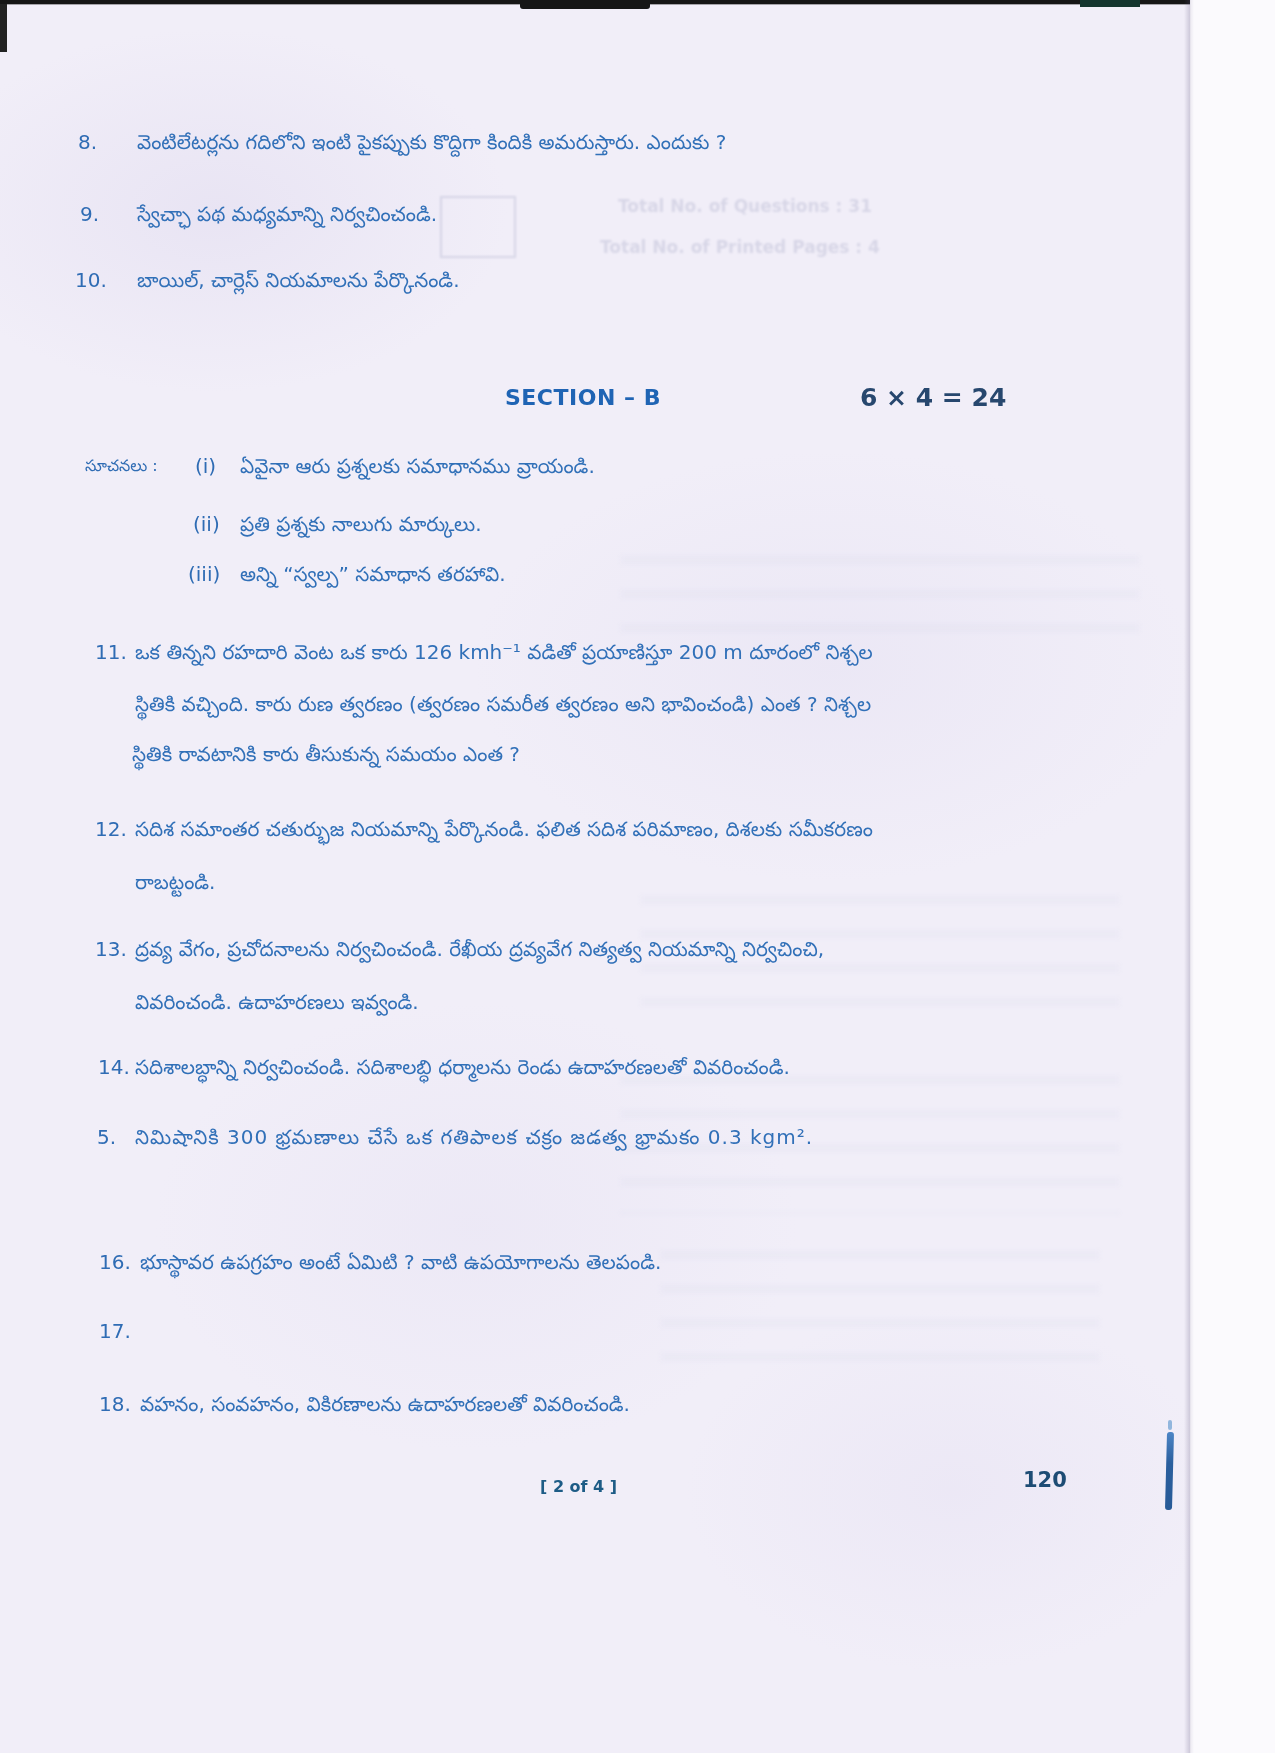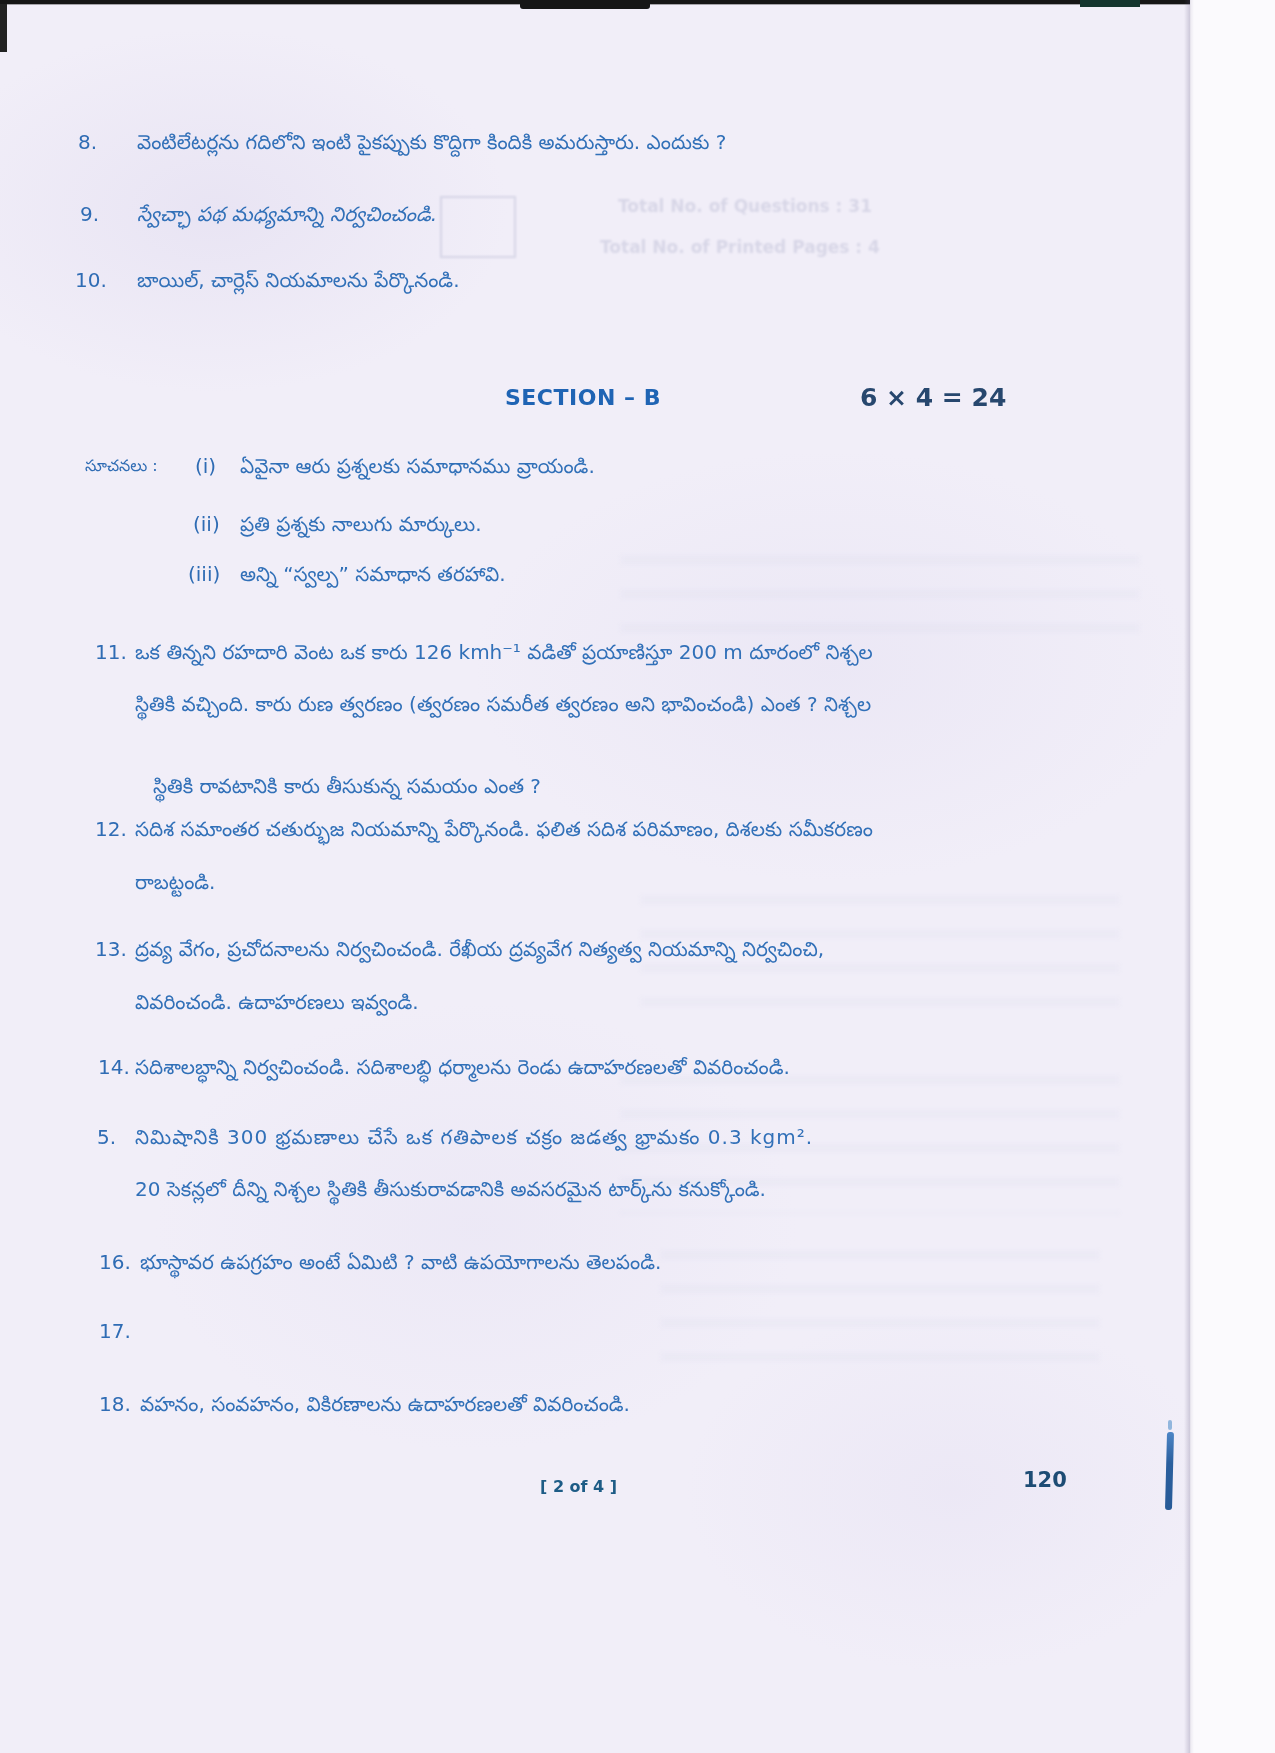--- a/index.html
+++ b/index.html
@@ -73,57 +73,56 @@
   <div class="ghost-box" style="left:440px;top:196px;width:72px;height:58px;"></div>
   <div class="smudge" style="left:620px;top:555px;width:520px;height:100px;"></div>
   <div class="smudge" style="left:640px;top:895px;width:480px;height:120px;"></div>
   <div class="smudge" style="left:620px;top:1075px;width:500px;height:140px;"></div>
   <div class="smudge" style="left:660px;top:1250px;width:440px;height:130px;"></div>
 
   <div class="txt num" style="left:78px;top:128px;">8.</div>
   <div class="txt" style="left:137px;top:128px;">వెంటిలేటర్లను గదిలోని ఇంటి పైకప్పుకు కొద్దిగా కిందికి అమరుస్తారు. ఎందుకు ?</div>
 
   <div class="txt num" style="left:80px;top:200px;">9.</div>
-  <div class="txt" style="left:137px;top:200px;font-style:italic;">స్వేచ్ఛా పథ మధ్యమాన్ని నిర్వచించండి.</div>
+  <div class="txt" style="left:137px;top:200px;">స్వేచ్ఛా పథ మధ్యమాన్ని నిర్వచించండి.</div>
 
   <div class="txt num" style="left:75px;top:266px;">10.</div>
   <div class="txt" style="left:137px;top:266px;">బాయిల్, చార్లెస్ నియమాలను పేర్కొనండి.</div>
 
   <div class="txt section-title" style="left:473px;top:384px;margin-left:32px;">SECTION – B</div>
   <div class="txt marks" style="left:860px;top:384px;">6 × 4 = 24</div>
 
   <div class="txt instr-label" style="left:85px;top:452px;">సూచనలు :</div>
   <div class="txt num" style="left:195px;top:452px;">(i)</div>
   <div class="txt" style="left:240px;top:452px;">ఏవైనా ఆరు ప్రశ్నలకు సమాధానము వ్రాయండి.</div>
 
   <div class="txt num" style="left:193px;top:510px;">(ii)</div>
   <div class="txt" style="left:240px;top:510px;">ప్రతి ప్రశ్నకు నాలుగు మార్కులు.</div>
 
   <div class="txt num" style="left:188px;top:560px;">(iii)</div>
   <div class="txt" style="left:240px;top:560px;">అన్ని “స్వల్ప” సమాధాన తరహావి.</div>
 
   <div class="txt num" style="left:95px;top:638px;">11.</div>
   <div class="txt" style="left:135px;top:638px;">ఒక తిన్నని రహదారి వెంట ఒక కారు 126 kmh⁻¹ వడితో ప్రయాణిస్తూ 200 m దూరంలో నిశ్చల</div>
   <div class="txt" style="left:135px;top:690px;">స్థితికి వచ్చింది. కారు రుణ త్వరణం (త్వరణం సమరీత త్వరణం అని భావించండి) ఎంత ? నిశ్చల</div>
-  <div class="txt" style="left:153px;top:740px;margin-top:32px;">స్థితికి రావటానికి కారు తీసుకున్న సమయం ఎంత ?</div>
+  <div class="txt" style="left:132px;top:740px;">స్థితికి రావటానికి కారు తీసుకున్న సమయం ఎంత ?</div>
 
   <div class="txt num" style="left:95px;top:815px;">12.</div>
   <div class="txt" style="left:135px;top:815px;">సదిశ సమాంతర చతుర్భుజ నియమాన్ని పేర్కొనండి. ఫలిత సదిశ పరిమాణం, దిశలకు సమీకరణం</div>
   <div class="txt" style="left:135px;top:868px;">రాబట్టండి.</div>
 
   <div class="txt num" style="left:95px;top:935px;">13.</div>
   <div class="txt" style="left:135px;top:935px;">ద్రవ్య వేగం, ప్రచోదనాలను నిర్వచించండి. రేఖీయ ద్రవ్యవేగ నిత్యత్వ నియమాన్ని నిర్వచించి,</div>
   <div class="txt" style="left:135px;top:988px;">వివరించండి. ఉదాహరణలు ఇవ్వండి.</div>
 
   <div class="txt num" style="left:98px;top:1053px;">14.</div>
   <div class="txt" style="left:135px;top:1053px;">సదిశాలబ్ధాన్ని నిర్వచించండి. సదిశాలబ్ధి ధర్మాలను రెండు ఉదాహరణలతో వివరించండి.</div>
 
   <div class="txt num" style="left:97px;top:1123px;">5.</div>
   <div class="txt" style="left:135px;top:1123px;letter-spacing:1px;">నిమిషానికి 300 భ్రమణాలు చేసే ఒక గతిపాలక చక్రం జడత్వ భ్రామకం 0.3 kgm².</div>
-  <div class="txt" style="left:135px;top:1175px;">20 సెకన్లలో దీన్ని నిశ్చల స్థితికి తీసుకురావడానికి అవసరమైన టార్క్‌ను కనుక్కోండి.</div>
 
   <div class="txt num" style="left:99px;top:1248px;">16.</div>
   <div class="txt" style="left:140px;top:1248px;">భూస్థావర ఉపగ్రహం అంటే ఏమిటి ? వాటి ఉపయోగాలను తెలపండి.</div>
 
   <div class="txt num" style="left:99px;top:1317px;">17.</div>
 
   <div class="txt num" style="left:99px;top:1390px;">18.</div>
   <div class="txt" style="left:140px;top:1390px;">వహనం, సంవహనం, వికిరణాలను ఉదాహరణలతో వివరించండి.</div>
 
   <div class="txt footer-text" style="left:540px;top:1473px;">[ 2 of 4 ]</div>

